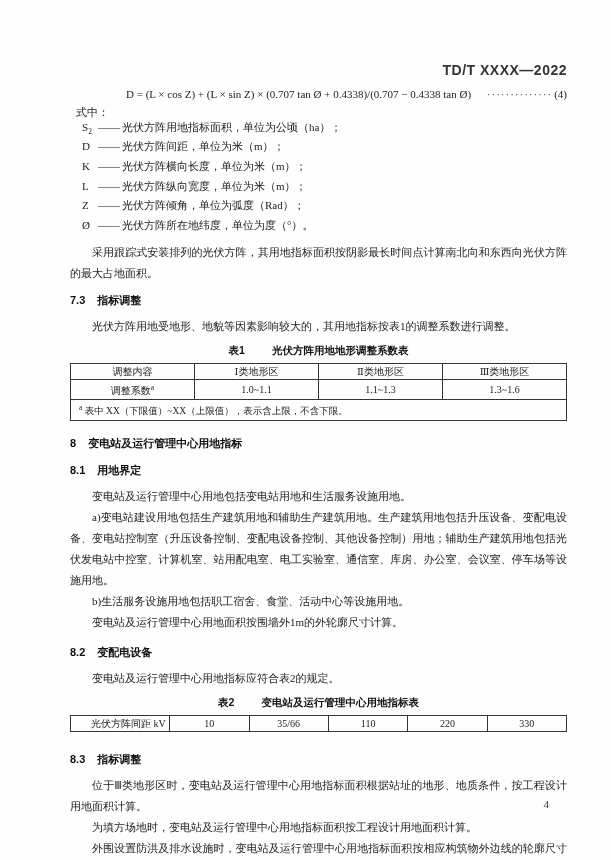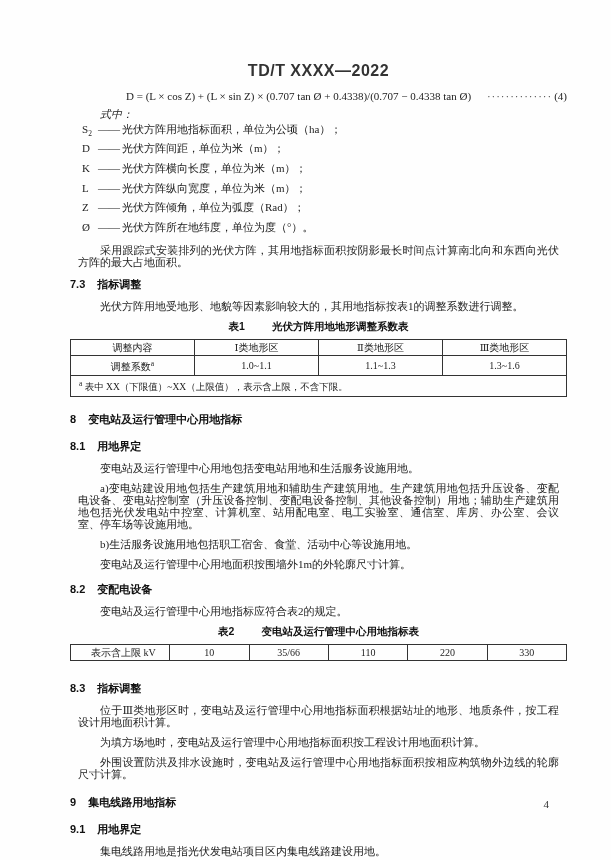--- a/index.html
+++ b/index.html
@@ -9,41 +9,41 @@
     margin:0 auto;
     background:#fefefe;
     box-sizing:border-box;
     padding:62px 44px 0 70px;
     font-family:"Liberation Serif","DejaVu Serif",serif;
     font-size:11px;
     color:#222;
     overflow:hidden;
   }
   .doc-header {
-    text-align:center;
+    text-align:right;
     font-family:"Liberation Sans","DejaVu Sans",sans-serif;
-    font-size:16px; font-weight:600; color:#333;
+    font-size:14px; font-weight:600; color:#333;
     letter-spacing:0.5px;
   }
   .formula-line {
     display:flex; align-items:baseline;
     margin:10px 0 5px 0; padding-left:56px;
     white-space:nowrap;
   }
   .formula-expr { font-size:11px; }
   .formula-leader { flex:1; overflow:hidden; color:#444; letter-spacing:1px; text-align:right; margin:0 2px; }
   .formula-num { font-size:11px; }
-  .where-intro { margin-left:30px; line-height:14.5px;font-style:italic; }
+  .where-intro { margin-left:6px; line-height:14.5px; }
   .sym-row { display:flex; margin-left:12px; line-height:14.5px; }
   .sym { min-width:16px; }
   .sym sub { font-size:7.5px; }
   .sym-dash { margin-right:2px; white-space:nowrap; }
   .para {
     text-indent:2em; text-align:justify;
-    line-height:12px; margin:8px;
+    line-height:21px; margin:0;font-family:Liberation Serif, serif;
   }
   .para.tracking { margin-top:4px; }
   .heading {
     font-family:"Liberation Sans","DejaVu Sans",sans-serif;
     font-weight:bold; font-size:11px; color:#111;
     display:flex; align-items:baseline;
   }
   .heading .h-num { margin-right:12px; }
   .h-chapter { margin:15px 0 0 0; }
   .h-sub { margin:12px 0 0 0; }
@@ -193,21 +193,21 @@
     <colgroup>
         <col style="width:20%">
         <col style="width:16%">
         <col style="width:16%">
         <col style="width:16%">
         <col style="width:16%">
         <col style="width:16%">
       </colgroup>
     <tbody>
         <tr>
-      <td>表示含上限 kV</td>
+      <td>光伏方阵间距 kV</td>
       <td>10</td>
       <td>35/66</td>
       <td>110</td>
       <td>220</td>
       <td>330</td>
     </tr>
   </tbody>
     </table>
 
   <div class="heading h-sub" style="margin-top:20px">

